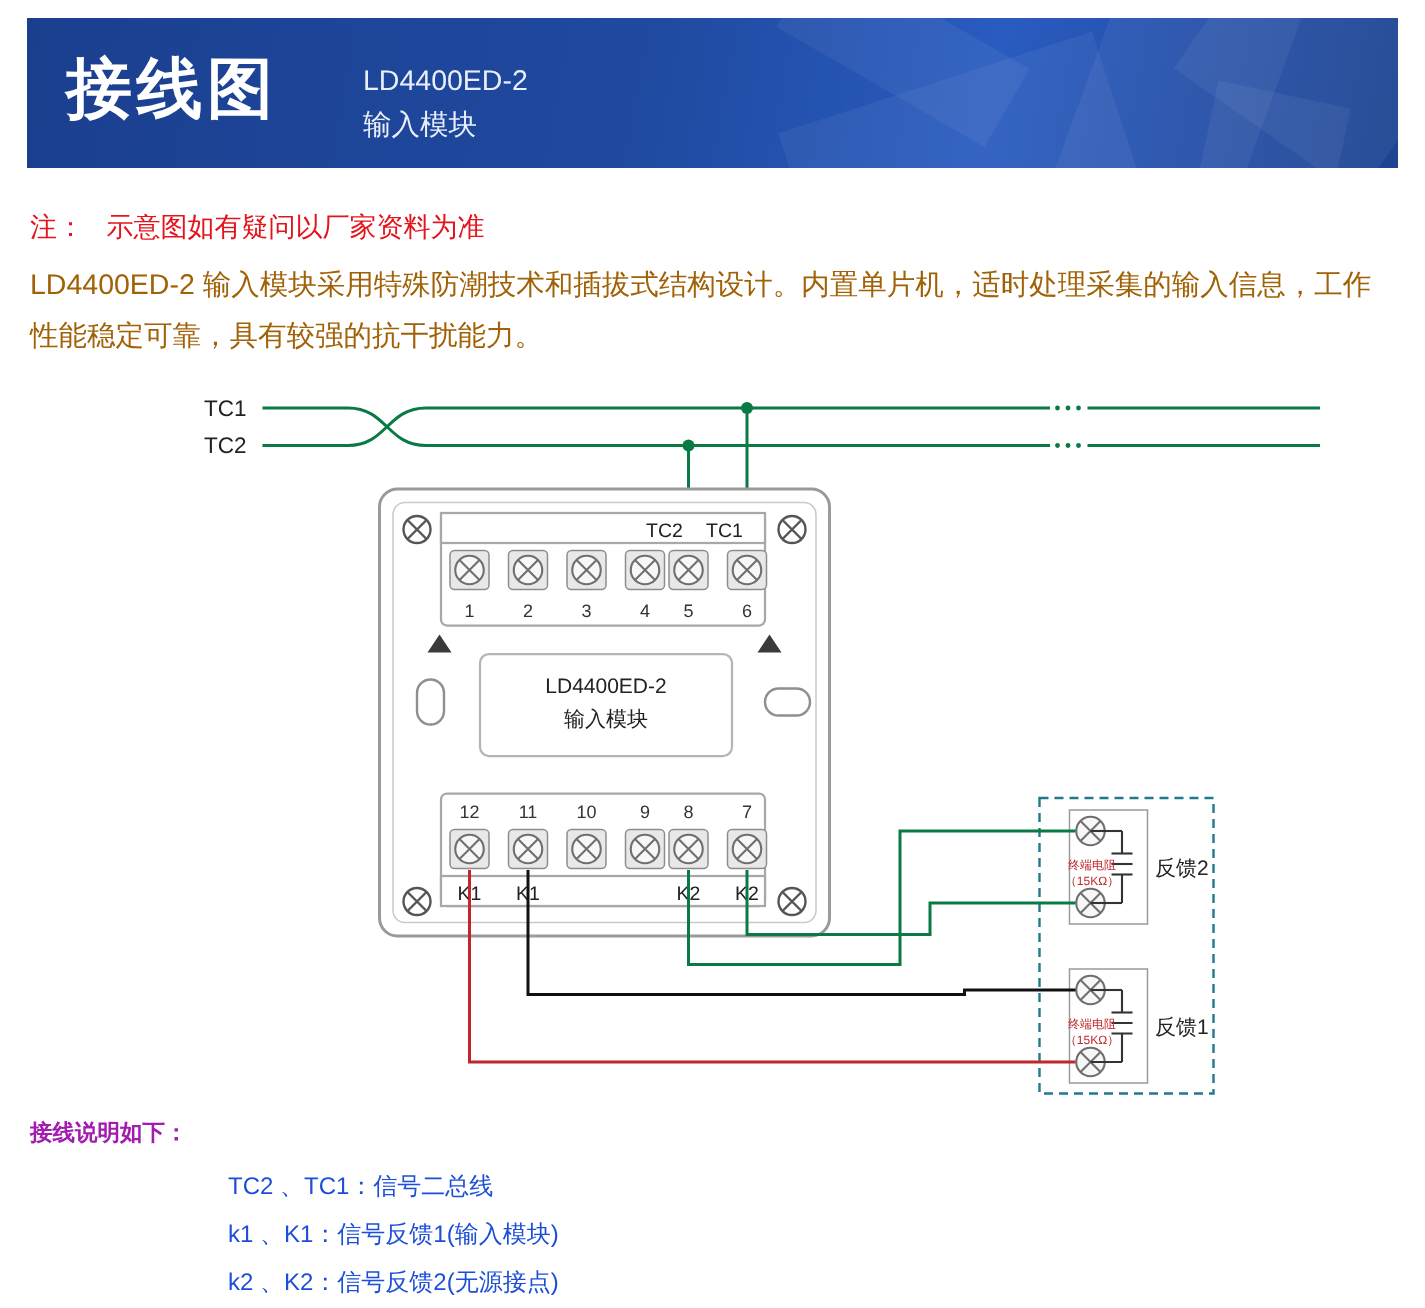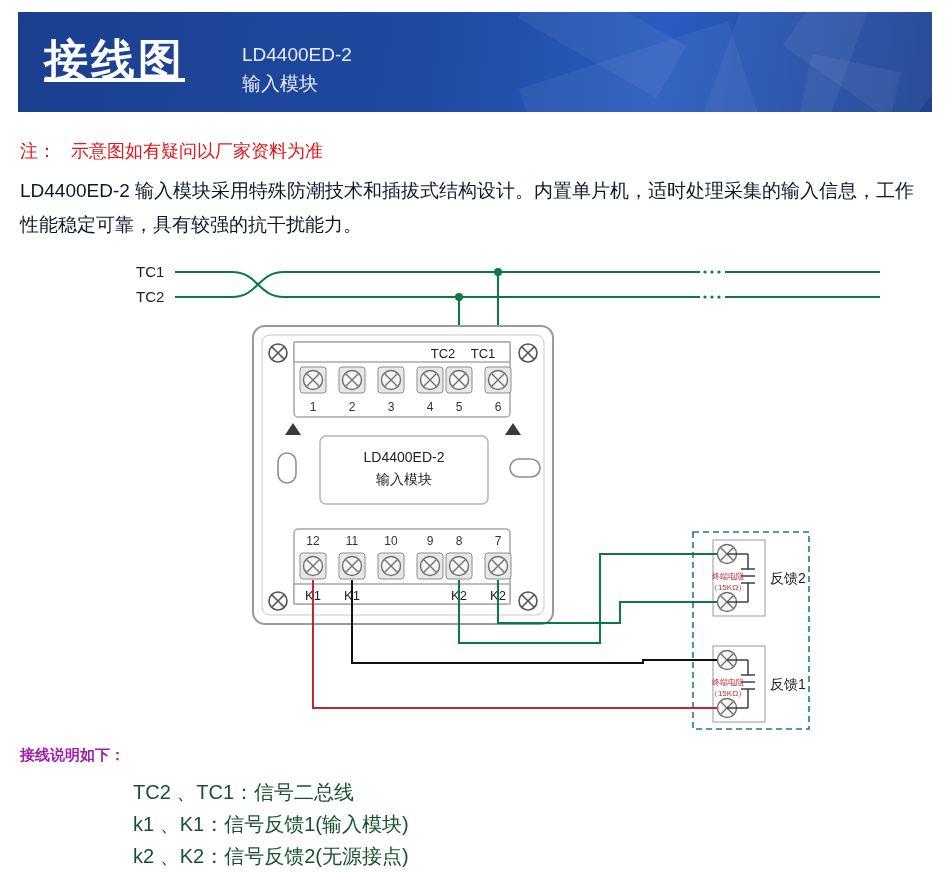--- a/index.html
+++ b/index.html
@@ -37,21 +37,20 @@
 
   .banner-title {
     position: absolute;
     left: 26px;
     top: 20px;
     font-size: 44px;
     font-weight: bold;
     color: #ffffff;
     letter-spacing: 3px;
     line-height: 56px;
-    text-decoration: underline;
   }
   .banner-sub {
     position: absolute;
     left: 224px;
     top: 28px;
     color: #e9eefb;
     font-size: 19px;
     line-height: 29px;
   }
 
@@ -66,21 +65,21 @@
     white-space: nowrap;
   }
   .note-line .note-label { margin-right: 10px; }
 
   .desc {
     position: absolute;
     left: 20px;
     top: 174px;
     width: 912px;
     font-size: 19px;
-    color: #0f172a;
+    color: #a16207;
     line-height: 34px;
   }
 
   
   .diagram {
     position: absolute;
     left: 0;
     top: 243px;
     width: 772px;
     height: 510px;
@@ -91,24 +90,24 @@
   .legend-title {
     position: absolute;
     left: 20px;
     top: 746px;
     font-size: 15px;
     color: #a21caf;
     font-weight: bold;
   }
   .legend-list {
     position: absolute;
-    left: 133px;
+    left: 152px;
     top: 776px;
-    font-size: 20px;
-    color: #14532d;
+    font-size: 16px;
+    color: #1d4ed8;
     line-height: 32px;
   }
   .legend-list div { white-space: nowrap; }
 </style>
 </head>
 <body>
 
 <div class="banner">
   <div class="facet f1"></div>
   <div class="facet f2"></div>

